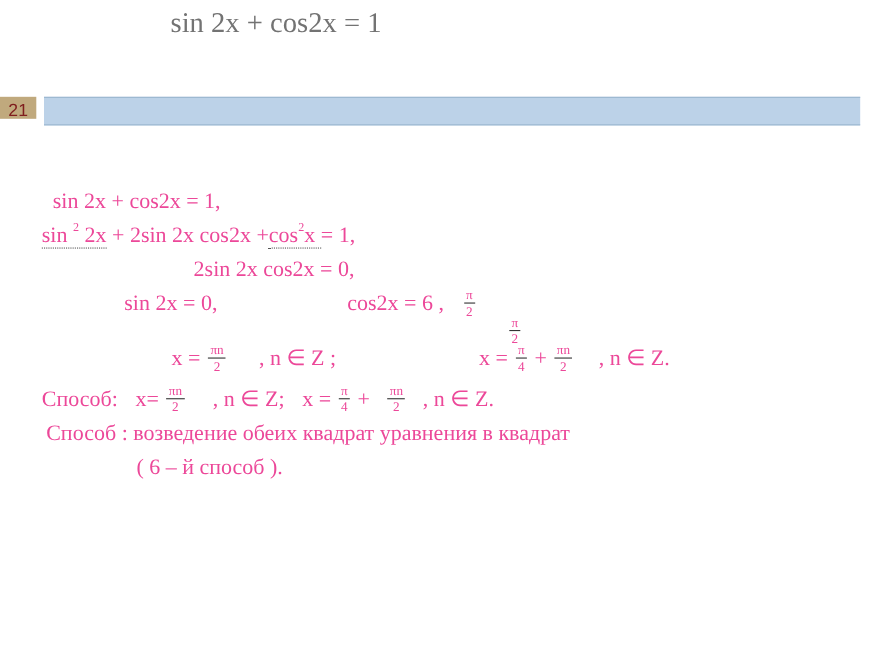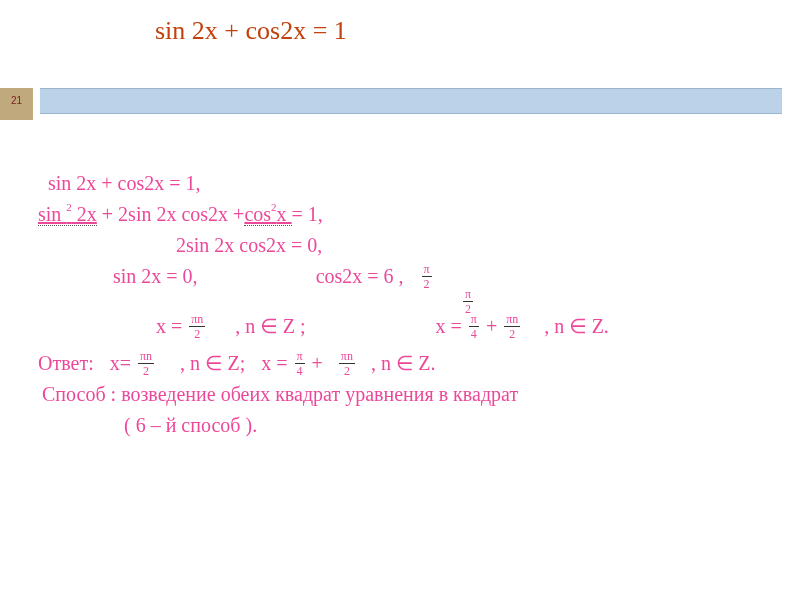--- a/index.html
+++ b/index.html
@@ -6,35 +6,35 @@
   body {
     width: 800px;
     height: 600px;
     background: #ffffff;
     font-family: "Times New Roman", serif;
     position: relative;
     overflow: hidden;
   }
   .title {
     position: absolute;
-    top: 16px;
+    top: 6px;
     left: 155px;
     font-size: 26px;
-    color: #c2410c;
+    color: #737373;
   }
   .badge {
     position: absolute;
     top: 88px;
     left: 0;
     width: 33px;
-    height: 32px;
+    height: 20px;
     background: #c0a97d;
     color: #7f1d1d;
     font-family: Arial, sans-serif;
-    font-size: 10px;
+    font-size: 16px;
     text-align: center;
     line-height: 26px;
   }
   .band {
     position: absolute;
     top: 88px;
     left: 40px;
     right: 18px;
     height: 26px;
     background: #bcd2e8;
@@ -44,21 +44,21 @@
   .content {
     position: absolute;
     top: 168px;
     left: 48px;
     right: 24px;
     font-size: 20px;
     color: #ec4899;
     line-height: 1.55;
   }
   .sup { font-size: 11px; vertical-align: super; position: relative; top: -2px; }
-  .udot { border-bottom: 1px dotted #555; text-decoration: underline; }
+  .udot { border-bottom: 1px dotted #555; }
   .frac {
     display: inline-block;
     vertical-align: middle;
     font-size: 12px;
     text-align: center;
     line-height: 1;
     position: relative;
     top: -2px;
   }
   .frac .num { display: block; border-bottom: 1px solid #333; padding: 0 2px 1px; }
@@ -112,21 +112,21 @@
     <span class="sp" style="width:120px;"></span>
     <span>x =</span>
     <span class="frac" style="margin:0 2px;"><span class="num italic-pi">π</span><span class="den">4</span></span>
     <span>+</span>
     <span class="frac" style="margin:0 2px;"><span class="num italic-pi">πn</span><span class="den">2</span></span>
     <span class="sp" style="width:12px;"></span>
     <span>, n ∈  Z.</span>
   </div>
 
   <div class="row" style="margin-left:-10px; margin-top:6px;">
-    <span>Ответ:</span>
+    <span>Способ:</span>
     <span class="sp" style="width:6px;"></span>
     <span>x=</span>
     <span class="frac" style="margin:0 2px;"><span class="num italic-pi">πn</span><span class="den">2</span></span>
     <span class="sp" style="width:14px;"></span>
     <span>, n ∈  Z;</span>
     <span class="sp" style="width:6px;"></span>
     <span>x =</span>
     <span class="frac" style="margin:0 2px;"><span class="num italic-pi">π</span><span class="den">4</span></span>
     <span>+</span>
     <span class="sp" style="width:4px;"></span>

